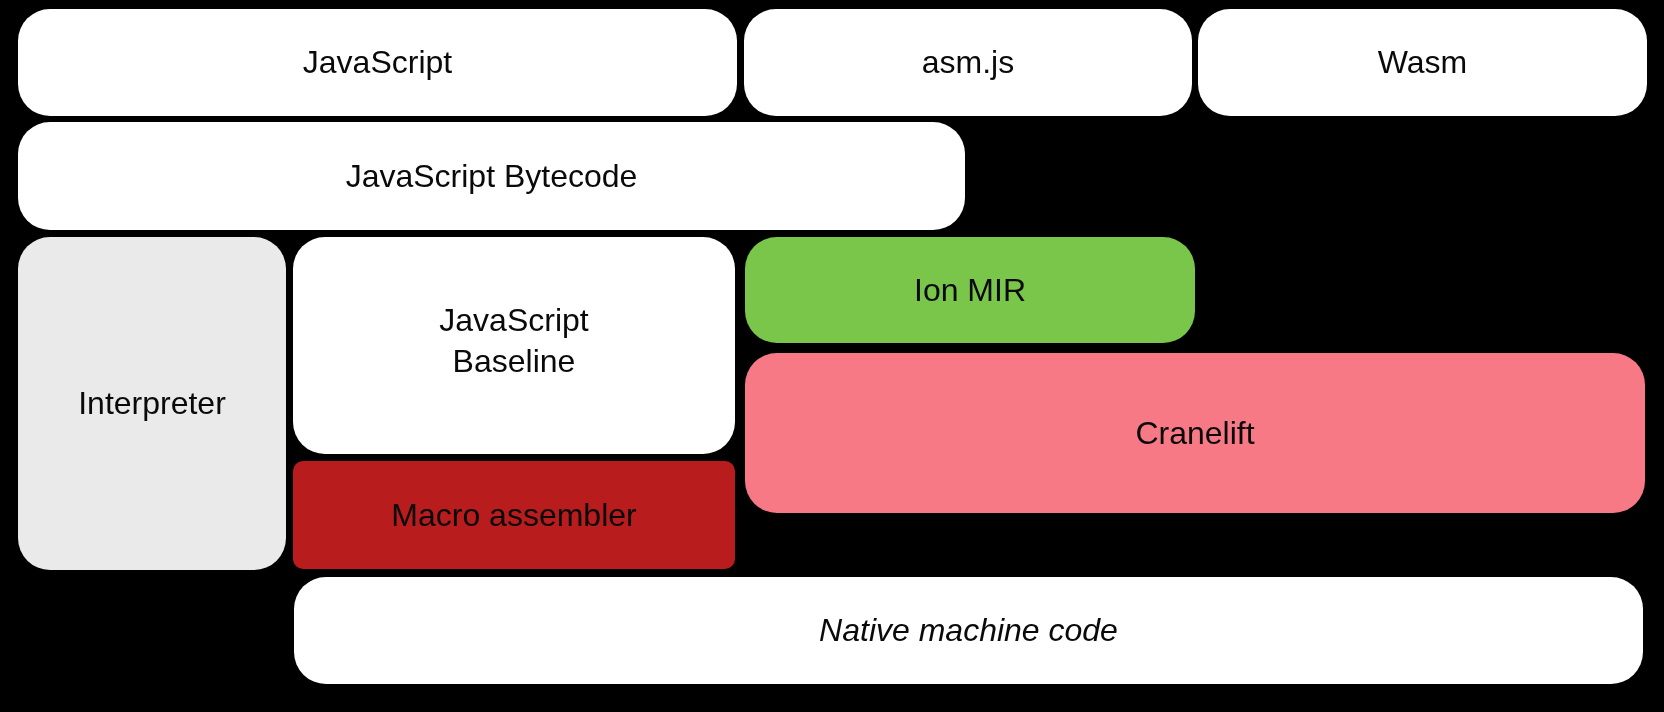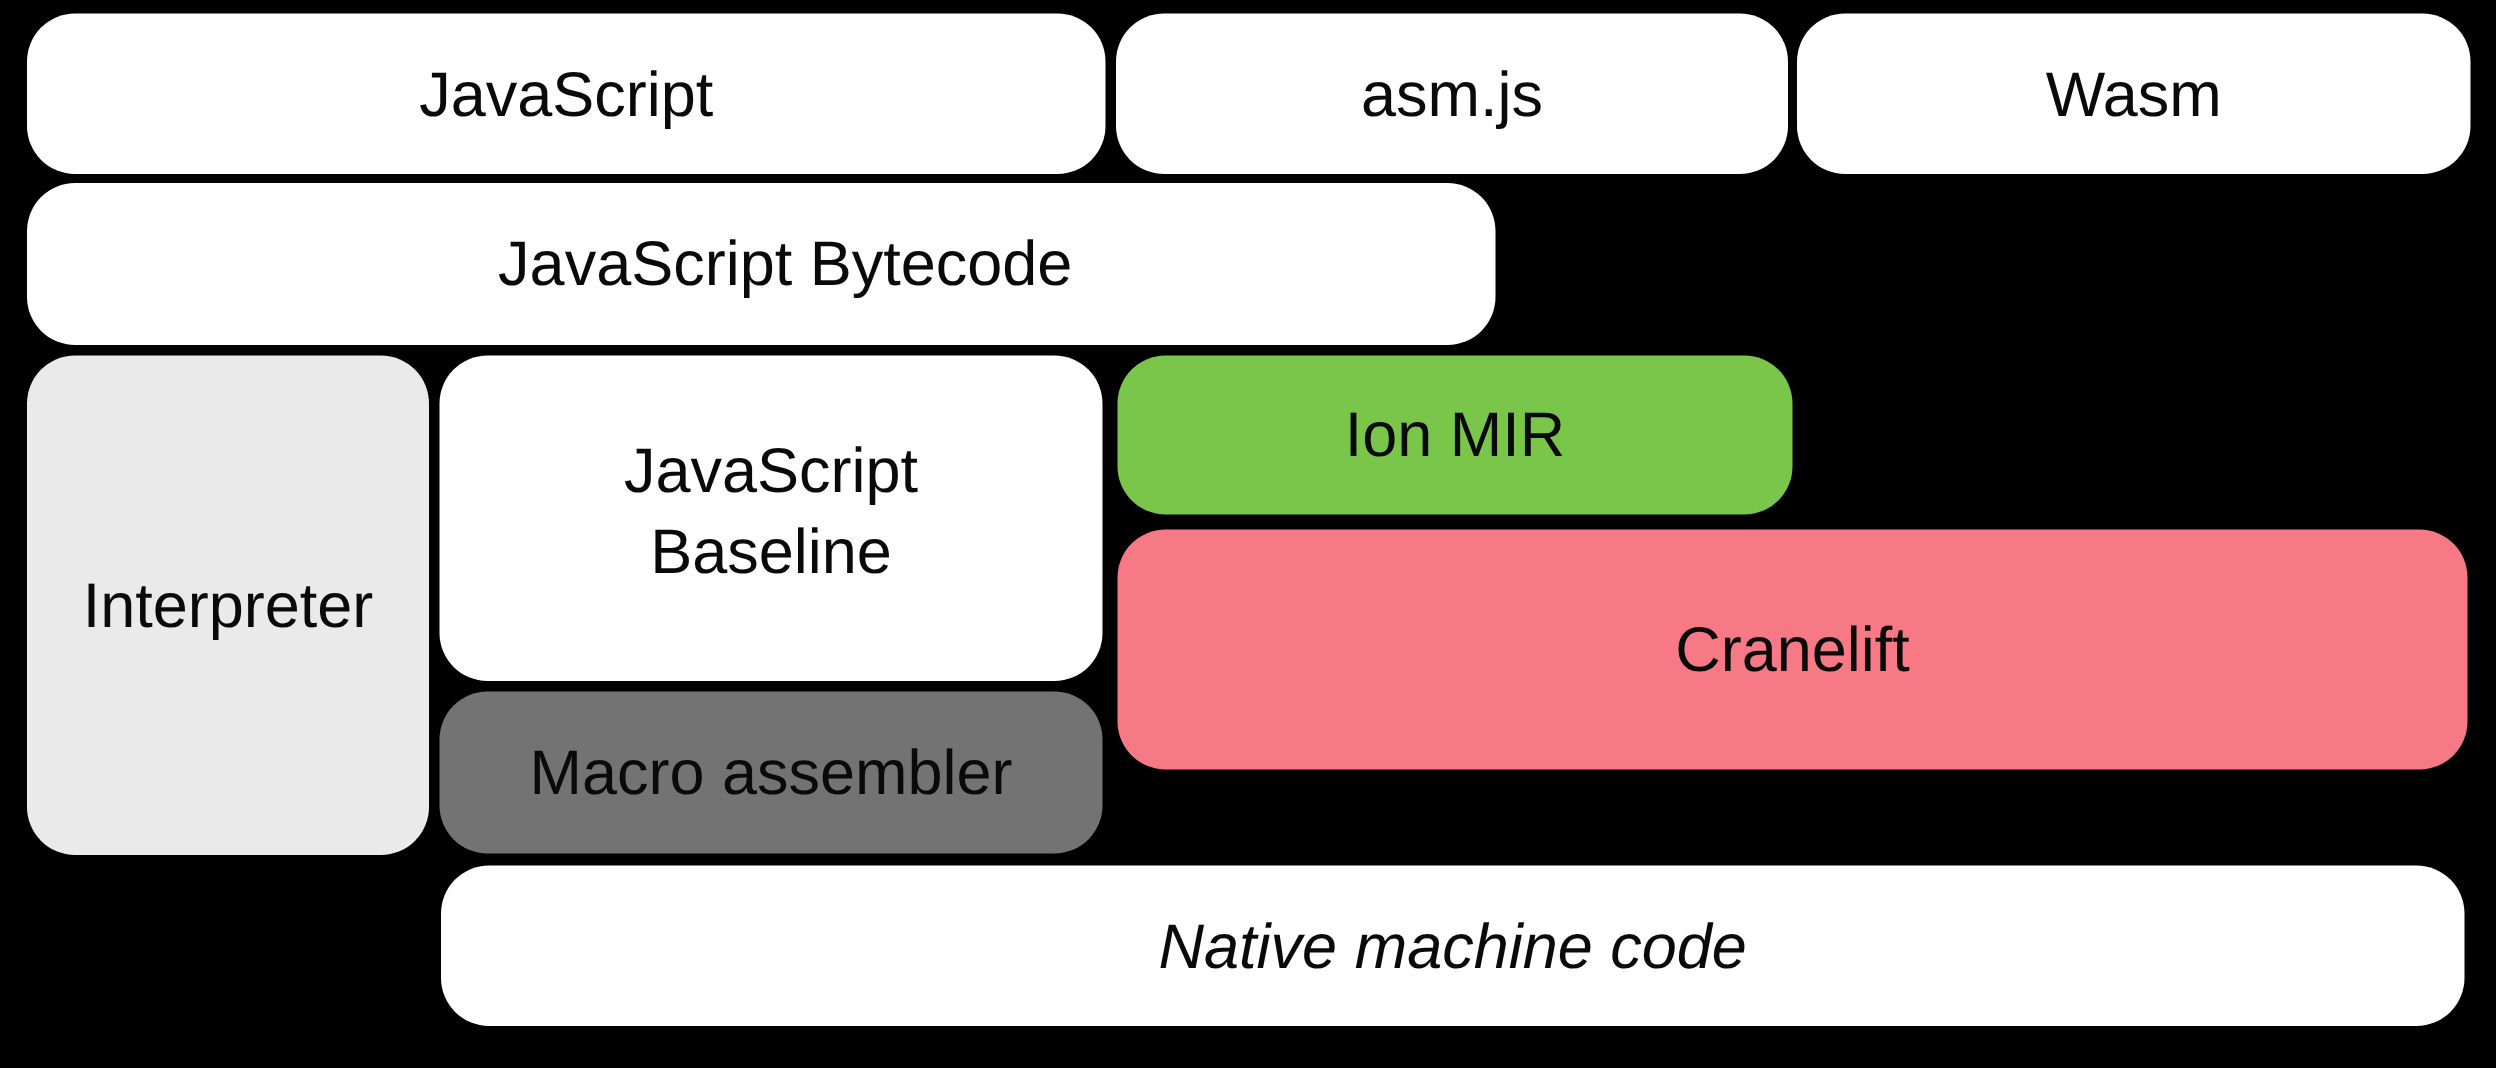--- a/index.html
+++ b/index.html
@@ -16,21 +16,21 @@
     font-family: "Liberation Sans", sans-serif;
   }
   .box {
     position: absolute;
     border-radius: 32px;
     display: flex;
     align-items: center;
     justify-content: center;
     text-align: center;
     color: #0a0a0a;
-    font-size: 42px;
+    font-size: 32px;
     line-height: 1.27;
     background: #ffffff; 
   }
   .box .label { display: block; }
 
   
   .b-javascript          { left: 18px;  top: 9px;   width: 719px;  height: 107px; }
   .b-asmjs               { left: 744px; top: 9px;   width: 448px;  height: 107px; }
   .b-wasm                { left: 1198px;top: 9px;   width: 449px;  height: 107px; }
   
@@ -55,21 +55,21 @@
   </div>
 
   <div class="box b-wasm" data-bg="diagram.boxes.wasm.fill" style="background-color: rgb(255, 255, 255);">
     <span class="label">Wasm</span>
   </div>
 
   <div class="box b-asmjs" data-bg="diagram.boxes.asmjs.fill" style="background-color: rgb(255, 255, 255);">
     <span class="label">asm.js</span>
   </div>
 
-  <div class="box b-javascript-bytecode" data-bg="diagram.boxes.javascript_bytecode.fill" style="background-color: rgb(255, 255, 255); padding-left: 32px;">
+  <div class="box b-javascript-bytecode" data-bg="diagram.boxes.javascript_bytecode.fill" style="background-color: rgb(255, 255, 255);">
     <span class="label">JavaScript Bytecode</span>
   </div>
 
 
   <div class="box b-interpreter" data-bg="diagram.boxes.interpreter.fill" style="background-color: rgb(234, 234, 234);">
     <span class="label">Interpreter</span>
   </div>
 
   <div class="box b-javascript-baseline" data-bg="diagram.boxes.javascript_baseline.fill" style="background-color: rgb(255, 255, 255);">
     <span class="label">
@@ -79,21 +79,21 @@
   </div>
 
   <div class="box b-ion-mir" data-bg="diagram.boxes.ion_mir.fill" style="background-color: rgb(122, 198, 74);">
     <span class="label">Ion MIR</span>
   </div>
 
   <div class="box b-cranelift" data-bg="diagram.boxes.cranelift.fill" style="background-color: rgb(246, 121, 133);">
     <span class="label">Cranelift</span>
   </div>
 
-  <div class="box b-macro-assembler" data-bg="diagram.boxes.macro_assembler.fill" style="background-color: #737373;">
+  <div class="box b-macro-assembler" data-bg="diagram.boxes.macro_assembler.fill" style="background-color: #b91c1c; border-radius: 10px;">
     <span class="label">Macro assembler</span>
   </div>
 
   <div class="box b-native-machine-code" data-bg="diagram.boxes.native_machine_code.fill" style="background-color: rgb(255, 255, 255);">
     <span class="label">Native machine code</span>
   </div>
 
 </div>
 
 </body></html>

